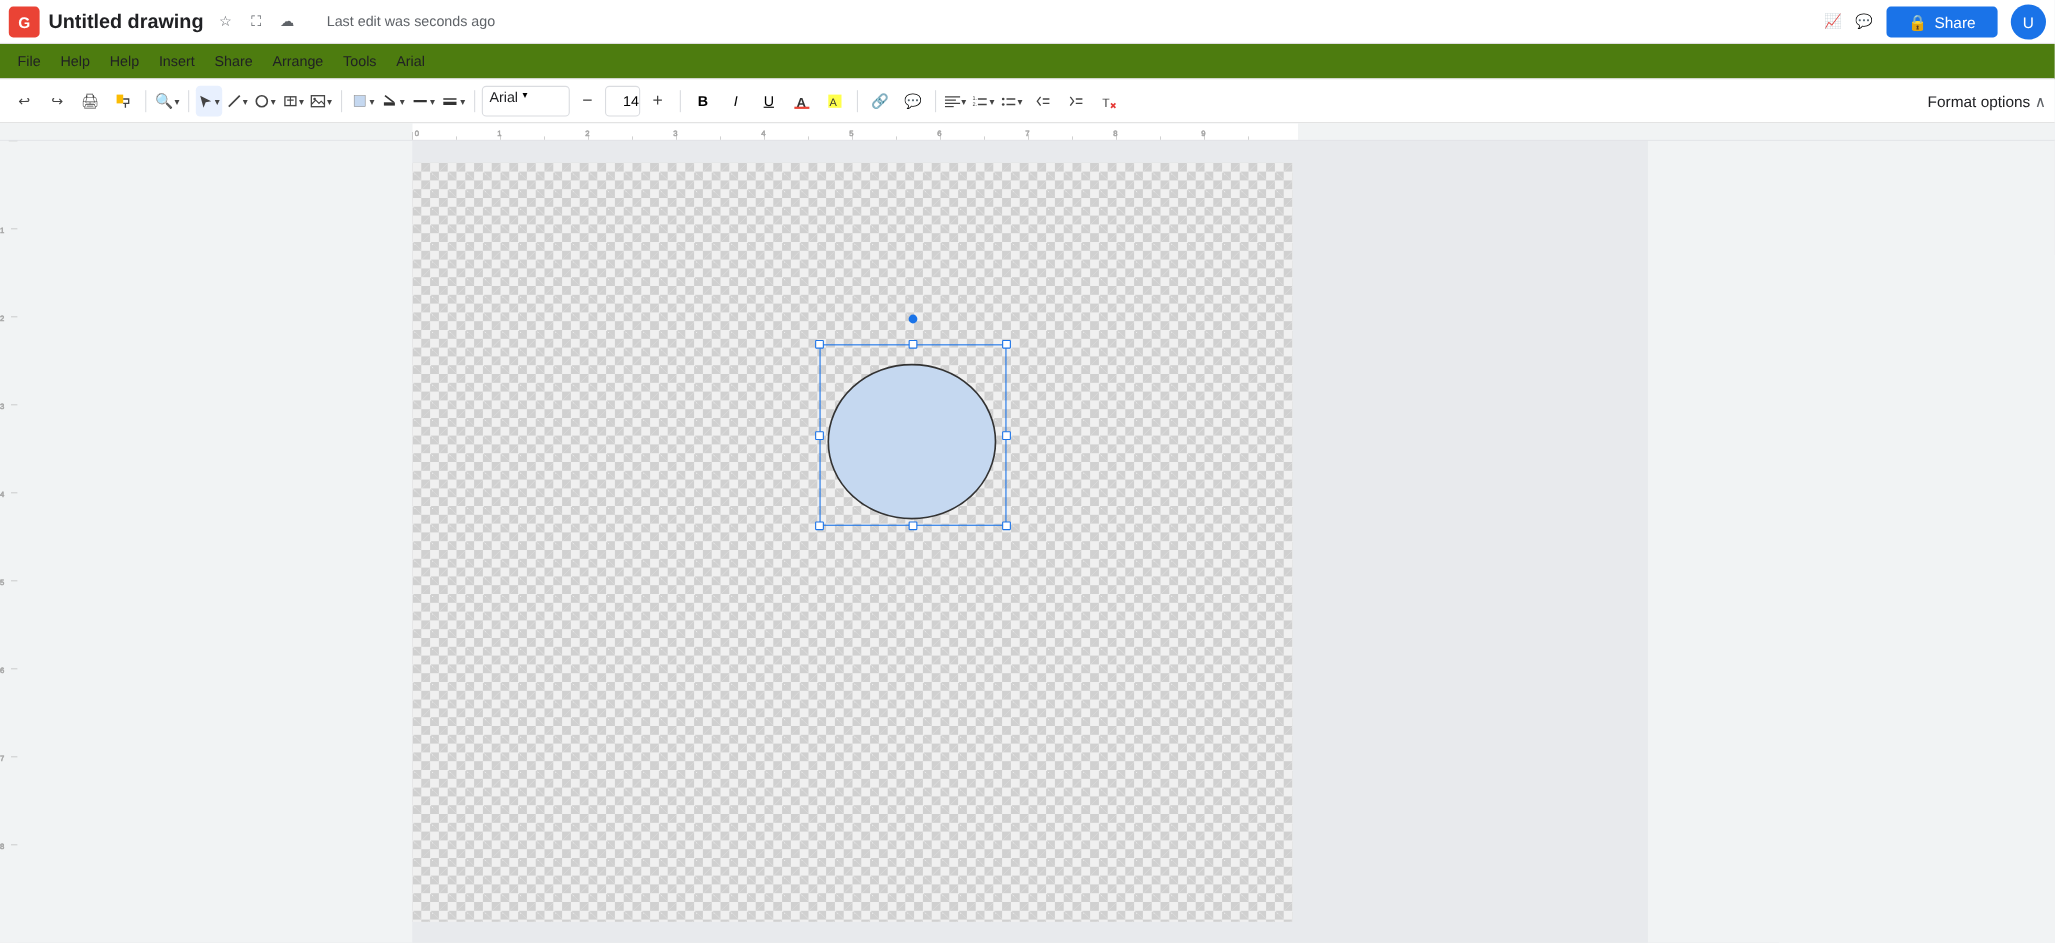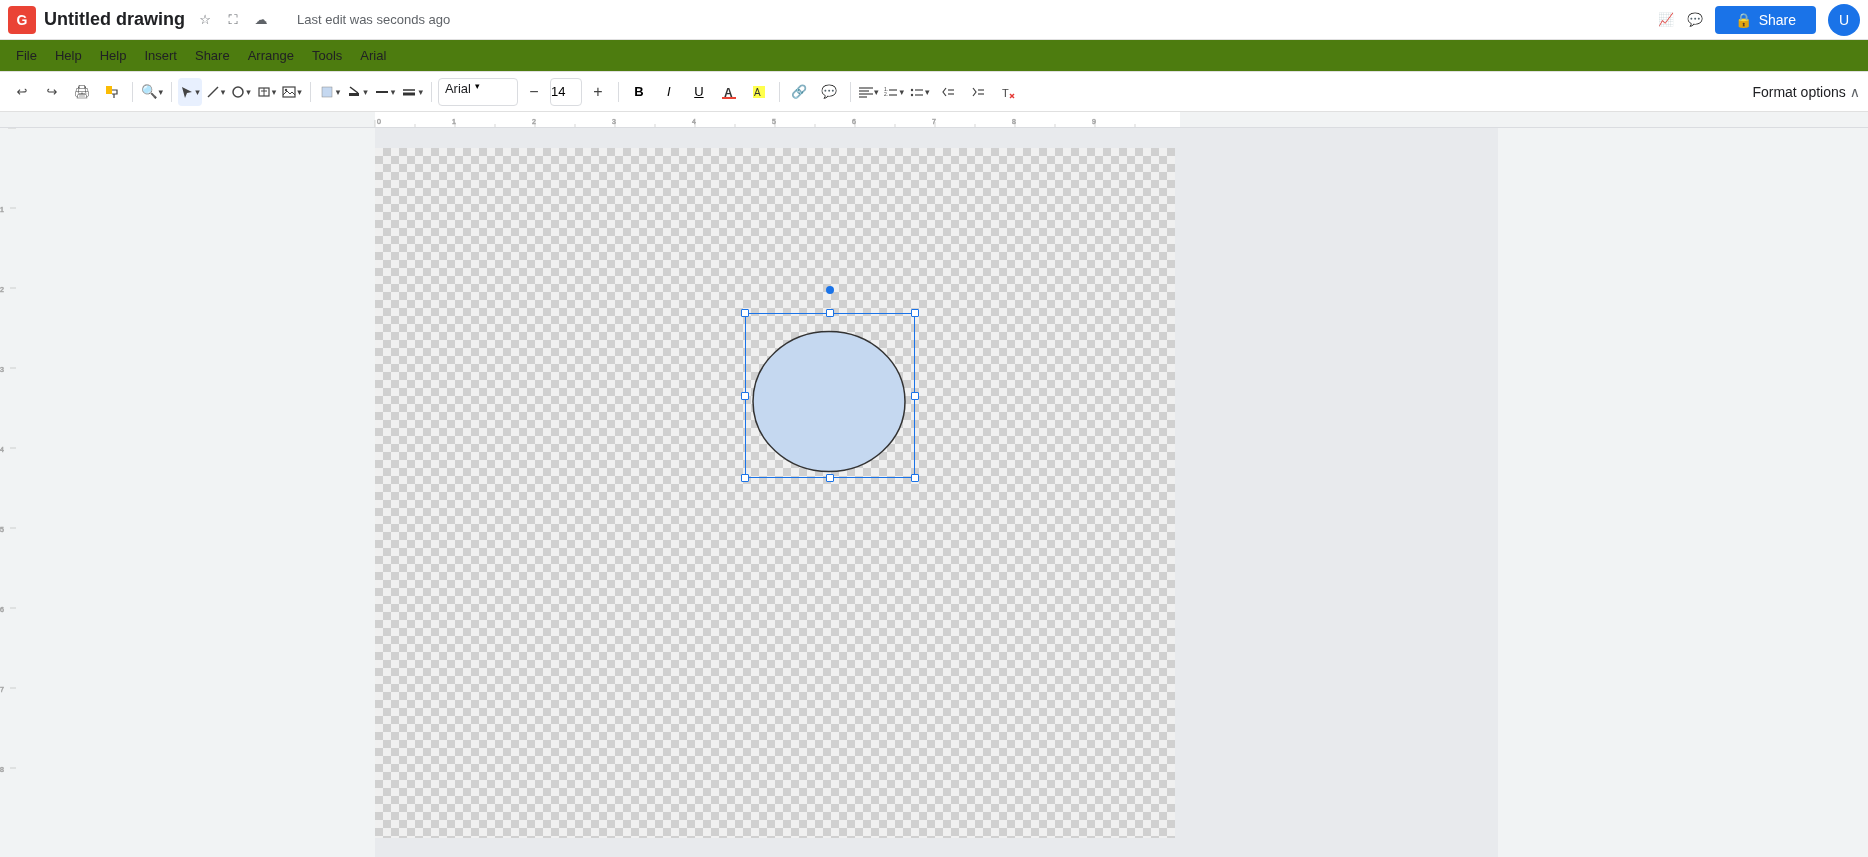--- a/index.html
+++ b/index.html
@@ -119,21 +119,21 @@
       cursor: pointer; background: #fff; min-width: 80px;
     }
     #font-name { font-size: 13px; color: #202124; }
 
     #font-size-controls {
       display: flex; align-items: center; gap: 2px;
     }
     #font-size-input {
       width: 32px; height: 28px;
       border: 1px solid #dadce0; border-radius: 4px;
-      text-align: left; font-size: 13px;
+      text-align: right; font-size: 13px;
       background: #fff;
     }
 
     .format-btn {
       width: 28px; height: 28px;
       border: none; background: transparent;
       border-radius: 4px; cursor: pointer;
       display: flex; align-items: center; justify-content: center;
       font-size: 13px;
     }

